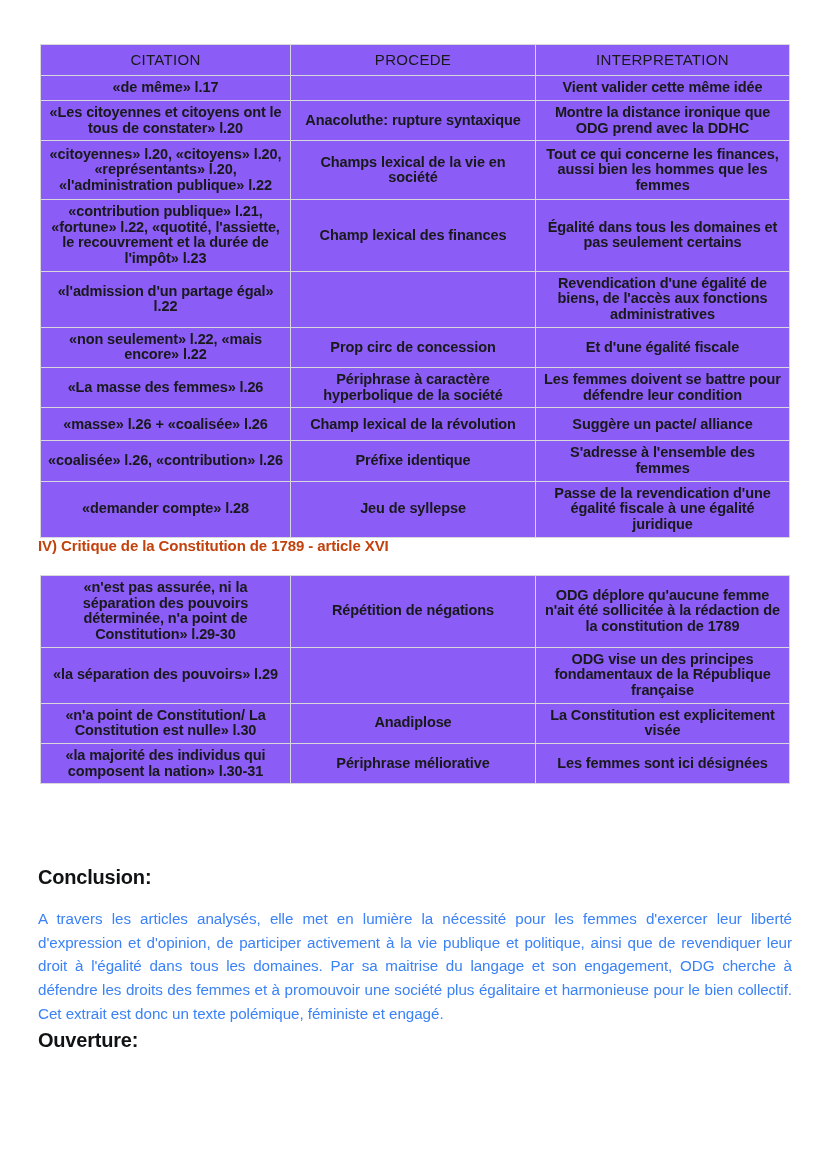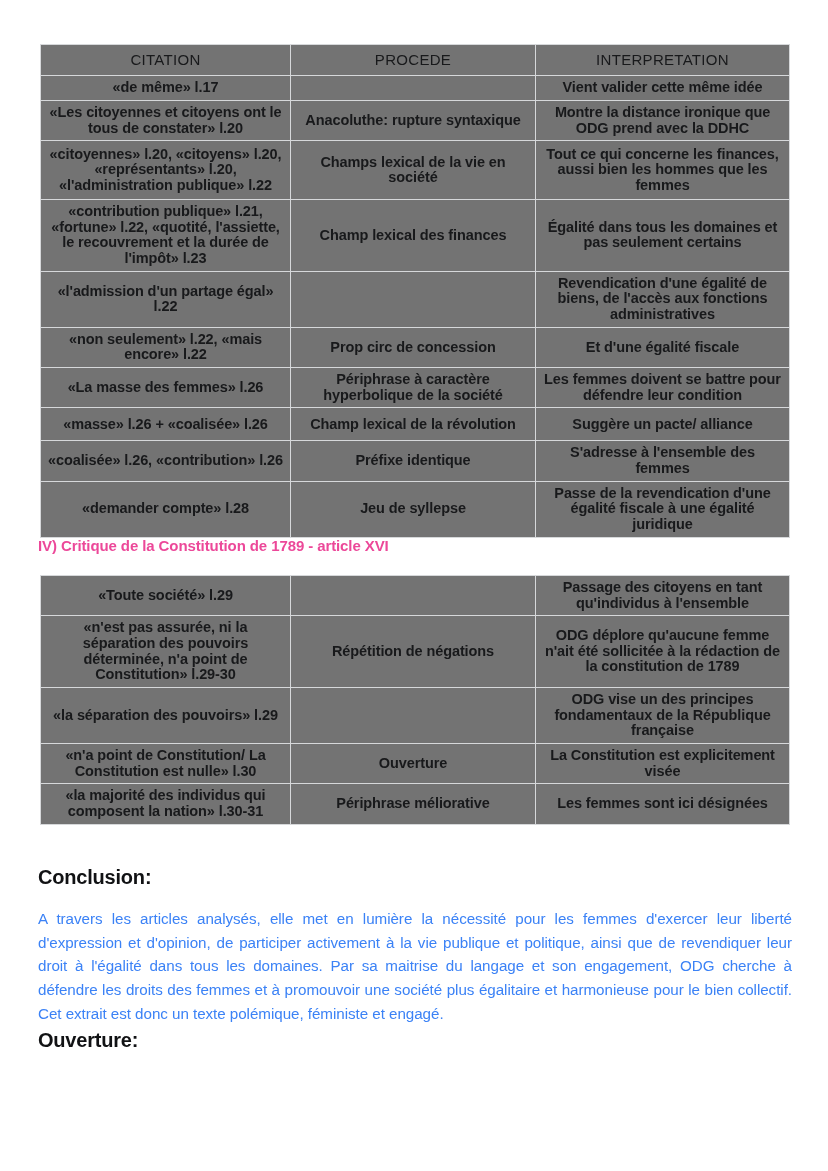--- a/index.html
+++ b/index.html
@@ -22,21 +22,21 @@
     box-sizing: border-box;
   }
 
   
   .analysis-table {
     position: absolute;
     left: 40px;
     width: 749px;
     border-collapse: collapse;
     table-layout: fixed;
-    background: #737373;
+    background: #8b5cf6;
   }
   .analysis-table td, .analysis-table th {
     border: 1px solid #d6d8da;
     text-align: center;
     vertical-align: middle;
     padding: 4px 6px;
     font-size: 14.5px;
     line-height: 1.08;
     font-weight: 600;
     letter-spacing: -0.1px;
@@ -75,21 +75,21 @@
   #table-two tr.t2-4 { height: 34px; }
   #table-two tr.t2-5 { height: 34px; }
 
   
   .section-heading {
     position: absolute;
     left: 38px;
     font-size: 15px;
     font-weight: bold;
     letter-spacing: -0.1px;
-    color: #ec4899;
+    color: #c2410c;
   }
   #heading-part-iv { top: 537px; }
 
   .block-heading {
     position: absolute;
     left: 38px;
     font-size: 20px;
     font-weight: bold;
     letter-spacing: -0.2px;
     color: #111214;
@@ -189,38 +189,33 @@
 
   <div class="section-heading" id="heading-part-iv">IV) Critique de la Constitution de 1789 - article XVI</div>
 
   <table class="analysis-table" id="table-two">
     <colgroup>
       <col class="col-citation">
         <col class="col-procede">
         <col class="col-interp">
     </colgroup>
     <tbody>
-      <tr class="t2-1">
-        <td>«Toute société» l.29</td>
-        <td></td>
-        <td>Passage des citoyens en tant qu'individus à l'ensemble</td>
-      </tr>
       <tr class="t2-2">
         <td>«n'est pas assurée, ni la séparation des pouvoirs déterminée, n'a point de Constitution» l.29-30</td>
         <td>Répétition de négations</td>
         <td>ODG déplore qu'aucune femme n'ait été sollicitée à la rédaction de la constitution de 1789</td>
       </tr>
       <tr class="t2-3">
         <td>«la séparation des pouvoirs» l.29</td>
         <td></td>
         <td>ODG vise un des principes fondamentaux de la République française</td>
       </tr>
       <tr class="t2-4">
         <td>«n'a point de Constitution/ La Constitution est nulle» l.30</td>
-        <td>Ouverture</td>
+        <td>Anadiplose</td>
         <td>La Constitution est explicitement visée</td>
       </tr>
       <tr class="t2-5">
         <td>«la majorité des individus qui composent la nation» l.30-31</td>
         <td>Périphrase méliorative</td>
         <td>Les femmes sont ici désignées</td>
       </tr>
     </tbody>
   </table>
 

